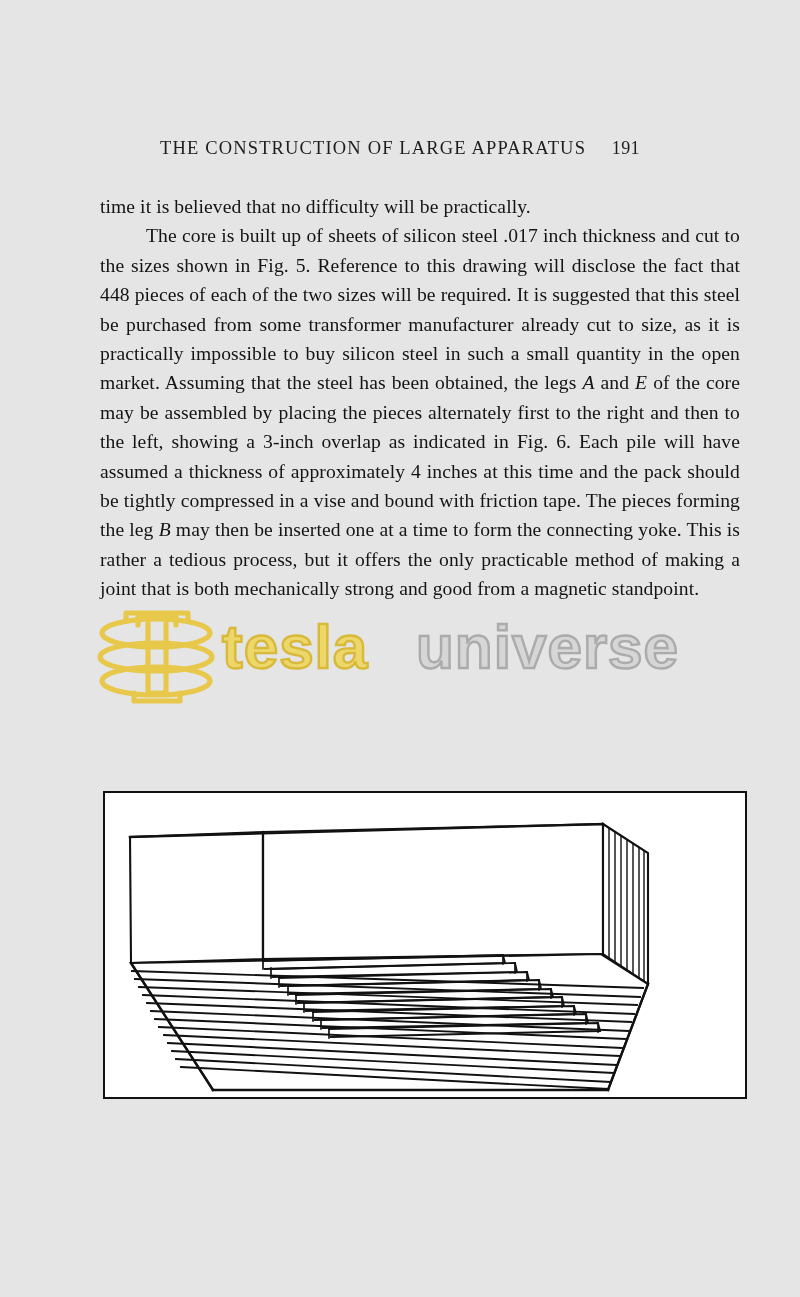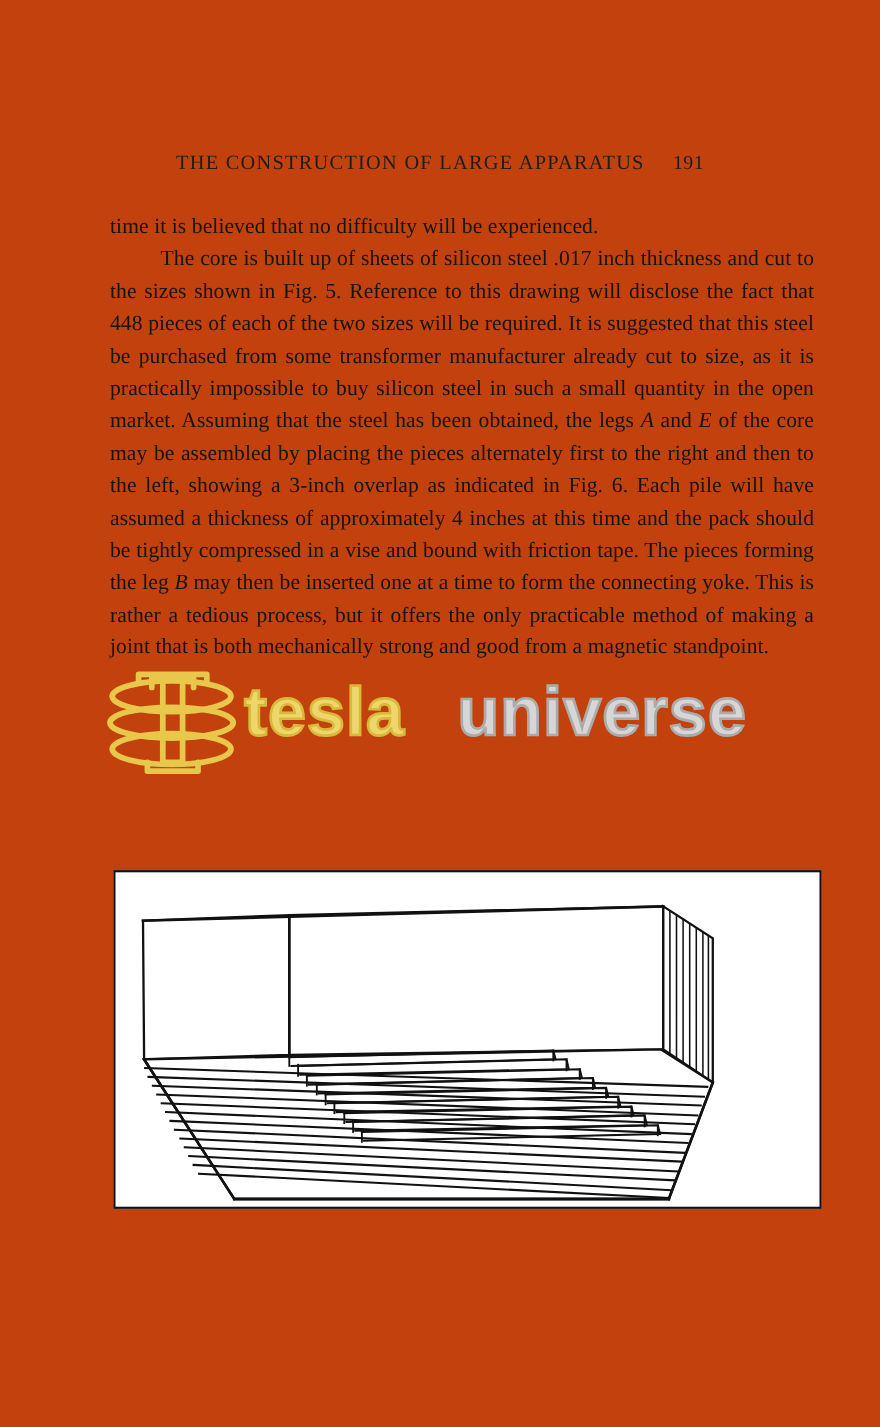--- a/index.html
+++ b/index.html
@@ -12,21 +12,21 @@
     height: 1297px;
     position: relative;
     overflow: hidden;
     font-family: "Liberation Serif", "DejaVu Serif", serif;
     color: #1a1a1a;
   }
 
   .page {
     position: absolute;
     inset: 0;
-    background: #c2410c;
+    background: #e5e5e5;
     padding-left: 48px;
   }
 
   
   .running-head {
     position: absolute;
     left: 160px;
     top: 138px;
     width: 480px;
     display: flex;
@@ -117,21 +117,21 @@
 <body>
 
 <div class="page">
 
   <div class="running-head">
     <span class="rh-title">THE CONSTRUCTION OF LARGE APPARATUS</span>
     <span class="rh-folio">191</span>
   </div>
 
   <div class="body-text">
-    <p class="para">time it is believed that no difficulty will be experienced.</p>
+    <p class="para">time it is believed that no difficulty will be practically.</p>
     <p class="para indent">
       <span>The core is built up of sheets of silicon steel .017 inch thickness and cut to the sizes shown in Fig. 5. Reference to this drawing will disclose the fact that 448 pieces of each of the two sizes will be required. It is suggested that this steel be purchased from some transformer manufacturer already cut to size, as it is practically impossible to buy silicon steel in such a small quantity in the open market. Assuming that the steel has been obtained, the legs </span><em>A</em><span> and </span><em>E</em><span> of the core may be assembled by placing the pieces alternately first to the right and then to the left, showing a 3-inch overlap as indicated in Fig. 6. Each pile will have assumed a thickness of approximately 4 inches at this time and the pack should be tightly compressed in a vise and bound with friction tape. The pieces forming the leg </span><em>B</em><span> may then be inserted one at a time to form the connecting yoke. This is rather a tedious process, but it offers the only practicable method of making a joint that is both mechanically strong and good from a magnetic standpoint.</span>
     </p>
   </div>
 
   <div class="figure-wrap">
     <div class="fig-frame"></div>
     <svg class="fig-svg" viewBox="0 0 644 308">
       <g fill="none" stroke="#111" stroke-width="2.1" stroke-linecap="square" stroke-linejoin="miter">
 

